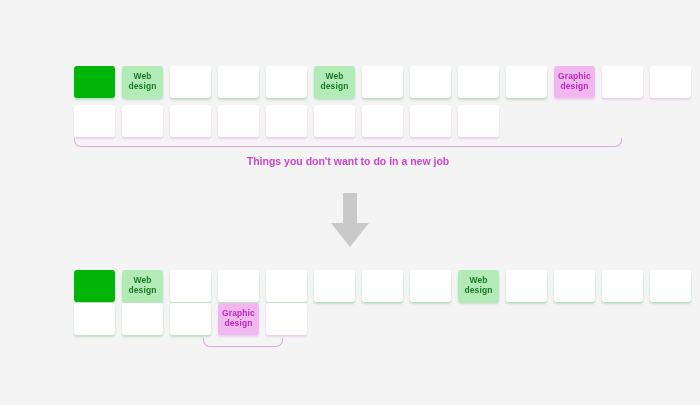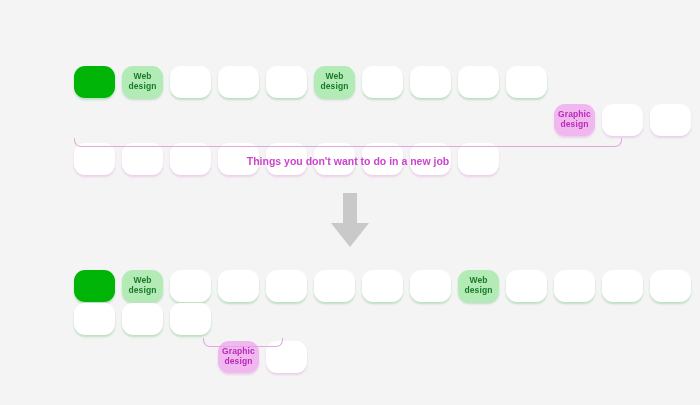--- a/index.html
+++ b/index.html
@@ -23,38 +23,38 @@
   
   .tile-row {
     position: absolute;
     display: flex;
     gap: 7px;
   }
 
   .tile {
     width: 41px;
     height: 32px;
-    border-radius: 11px;
+    border-radius: 3px;
     background: #ffffff;
     box-sizing: border-box;
     display: flex;
     align-items: center;
     justify-content: flex-end;
     text-align: center;
     line-height: 1.12;
     font-size: 8.5px;
     font-weight: bold;
     letter-spacing: 0.1px;
     color: #222;
     overflow: hidden;
   }
 
   
   .tile.sh-green  { box-shadow: 0 2px 2px rgba(120, 200, 130, 0.45); }
-  .tile.sh-pink   { box-shadow: 0 2px 2px rgba(216, 150, 216, 0.35); margin-top: 38px; }
+  .tile.sh-pink   { box-shadow: 0 2px 2px rgba(216, 150, 216, 0.35); }
 
   
   .tile.f-green-solid { background: #00b408; }
   .tile.f-green-soft  { background: #b2ebb6; color: #1a7a28; }
   .tile.f-pink-soft   { background: #f0b8ef; color: #bb29bb; }
 
   .tile .lbl {
     display: block;
     padding: 0 1px;
   }

